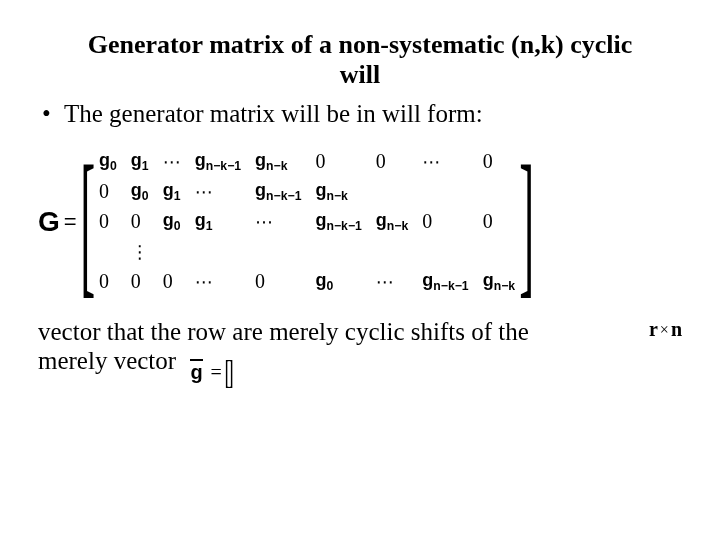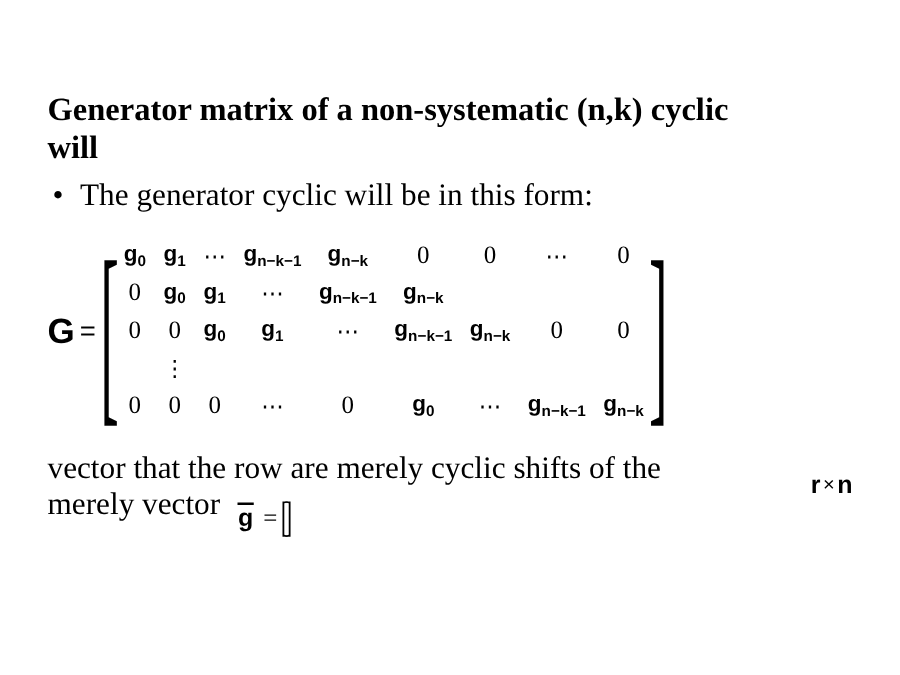--- a/index.html
+++ b/index.html
@@ -15,24 +15,23 @@
   .slide {
     padding: 30px 38px 20px 38px;
     box-sizing: border-box;
     width: 720px;
     height: 540px;
     position: relative;
   }
   .title {
     font-size: 26px;
     font-weight: bold;
-    text-align: left;
+    text-align: center;
     line-height: 1.15;
     margin-bottom: 10px;
-    margin-top: 43px;
   }
   .bullet {
     font-size: 25px;
     margin: 2px 0 14px 4px;
     display: flex;
     align-items: flex-start;
   }
   .bullet .dot {
     display: inline-block;
     width: 22px;
@@ -65,21 +64,20 @@
     font-weight: normal;
     font-family: "Times New Roman", serif;
     transform: scaleX(0.28);
     margin: 0 -22px;
   }
   table.mat {
     border-collapse: collapse;
   }
   table.mat td {
     padding: 1px 7px;
-    text-align: center;
     font-size: 18px;
     font-weight: bold;
     height: 28px;
     vertical-align: middle;
     white-space: nowrap;
   }
   table.mat td.zero {
     font-weight: normal;
     font-family: "Times New Roman", serif;
     font-size: 20px;
@@ -94,22 +92,22 @@
   }
   .footnote {
     font-size: 25px;
     margin-top: 16px;
     line-height: 1.15;
     position: relative;
   }
   .rxn {
     position: absolute;
     right: 0;
-    top: 16px;
-    font-family: Liberation Sans, sans-serif;
+    top: 0;
+    font-family: Liberation Serif, serif;
     font-weight: bold;
     font-size: 20px;
     white-space: nowrap;
   }
   .rxn .times {
     font-size: 16px;
     font-weight: normal;
     vertical-align: 1px;
     margin: 0 2px;
   }
@@ -157,21 +155,21 @@
 
 <div class="slide">
 
   <div class="title">
     <span>Generator matrix of a non-systematic (n,k) cyclic</span><br>
     <span>will</span>
   </div>
 
   <div class="bullet">
     <span class="dot">•</span>
-    <span>The generator cyclic will be in this form:</span>
+    <span>The generator matrix will be in will form:</span>
   </div>
 
   <div class="matrix-area">
     <span class="glabel">
       <span>G</span>
       <span class="eq">=</span>
     </span>
     <span class="bracket">[</span>
     <table class="mat">
 

